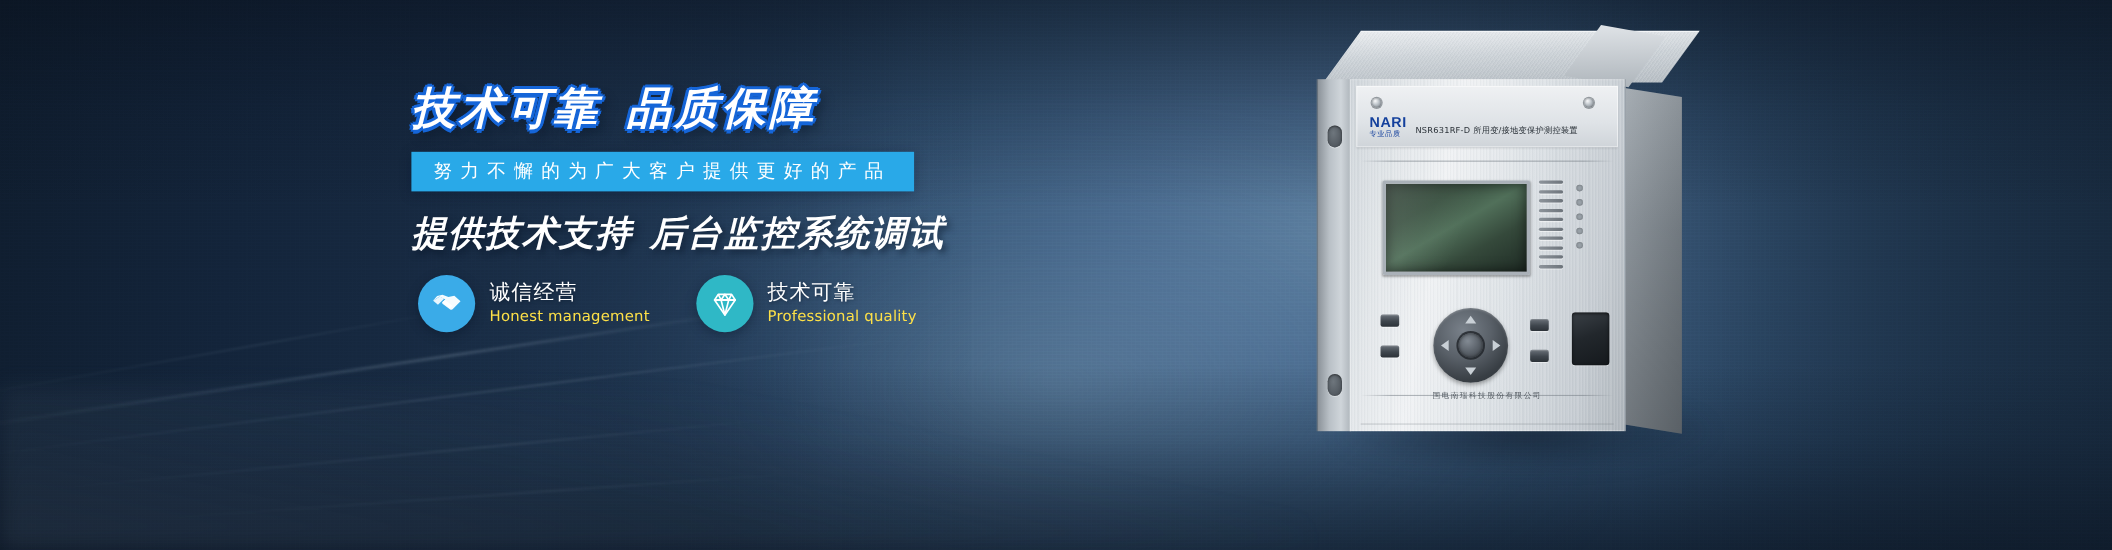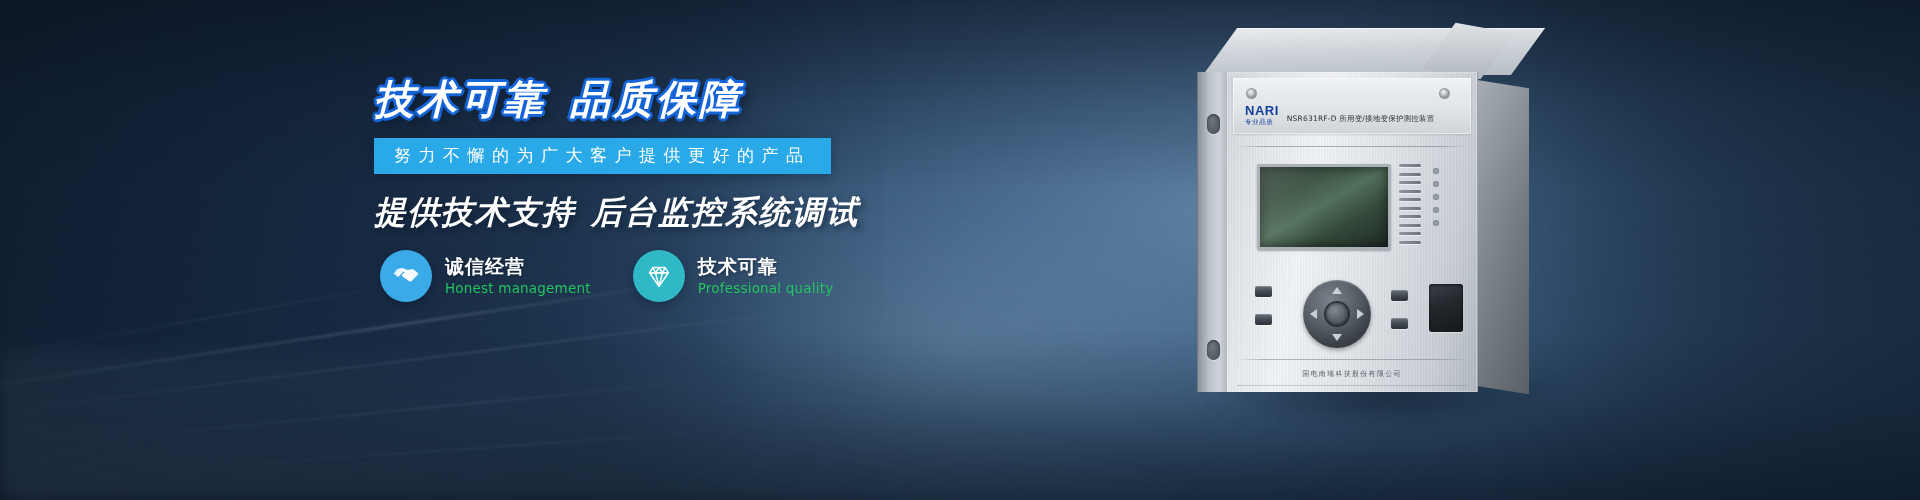--- a/index.html
+++ b/index.html
@@ -135,26 +135,26 @@
   .feature-icon {
     width: 52px; height: 52px;
     border-radius: 50%;
     display: flex; align-items: center; justify-content: center;
     box-shadow: 0 3px 10px rgba(5,18,34,0.35);
     flex: 0 0 auto;
   }
   .feature-icon svg { display: block; }
   .feature-text { display: flex; flex-direction: column; line-height: 1.18; }
   .feature-cn {
-    font-size: 19px; font-weight: 700; color: #ffffff; letter-spacing: 1px;
+    font-size: 19px; font-weight: 400; color: #ffffff; letter-spacing: 1px;
     text-shadow: 1px 1px 3px rgba(5,18,34,0.5);
     white-space: nowrap;
   }
   .feature-en {
-    font-size: 13.5px; color: #22c55e; letter-spacing: .2px; margin-top: 3px;
+    font-size: 13.5px; color: #fde047; letter-spacing: .2px; margin-top: 3px;
     white-space: nowrap;
   }
 
   
   .device-wrap {
     position: absolute;
     left: 1195px;
     top: 28px;
     width: 420px;
     height: 420px;
@@ -324,21 +324,21 @@
     width: 34px; height: 48px; border-radius: 3px;
     background: linear-gradient(160deg, #3a4046 0%, #22272c 45%, #15191d 100%);
     box-shadow: 0 1px 0 rgba(255,255,255,.4), inset 0 1px 3px rgba(0,0,0,.7);
   }
 
   .dev-footer-divider {
     position: absolute; left: 10px; right: 10px; bottom: 32px; height: 1px;
     background: linear-gradient(90deg, rgba(120,128,136,0) 0%, rgba(110,118,126,.5) 12%, rgba(110,118,126,.5) 88%, rgba(120,128,136,0) 100%);
   }
   .dev-company {
-    position: absolute; left: 0; right: 0; bottom: 13px;
+    position: absolute; left: 0; right: 0; bottom: 27px;
     text-align: center;
     font-size: 7px; color: #555c63; letter-spacing: 1.3px;
   }
   .dev-bottom-divider {
     position: absolute; left: 10px; right: 10px; bottom: 6px; height: 1px;
     background: rgba(120,128,136,.35);
   }
 </style>
 </head>
 <body>

